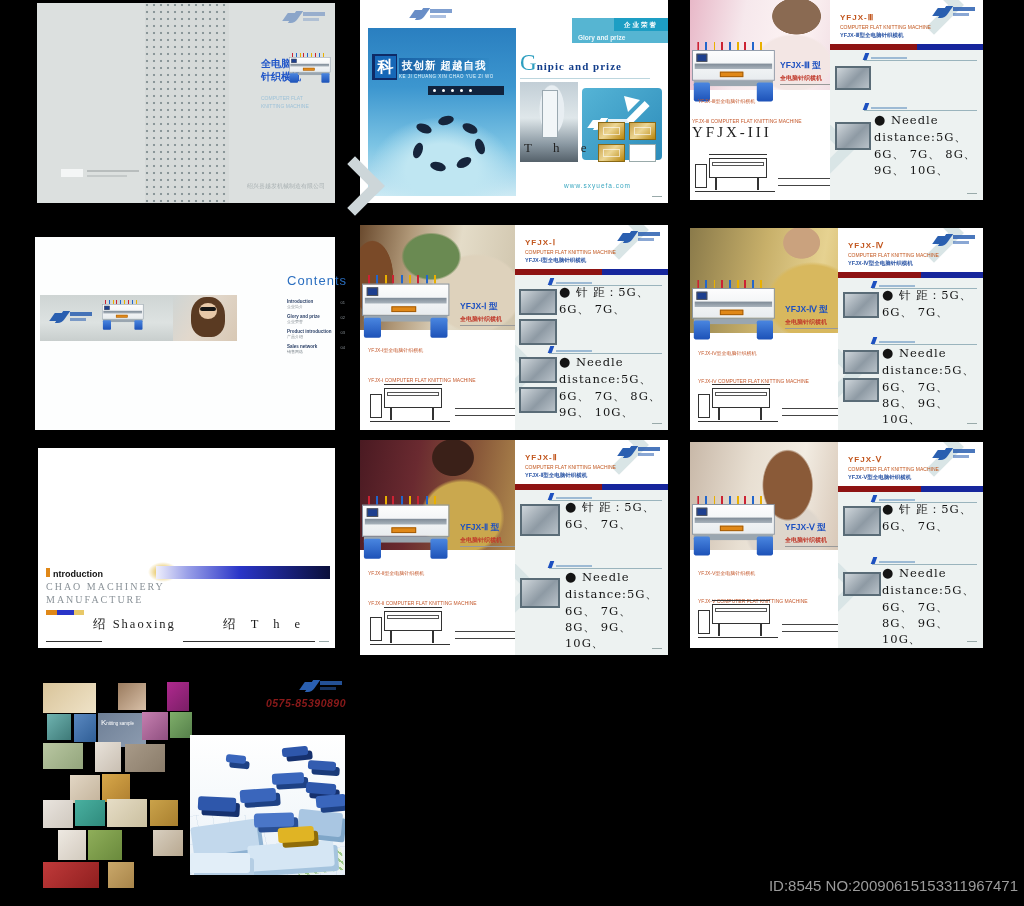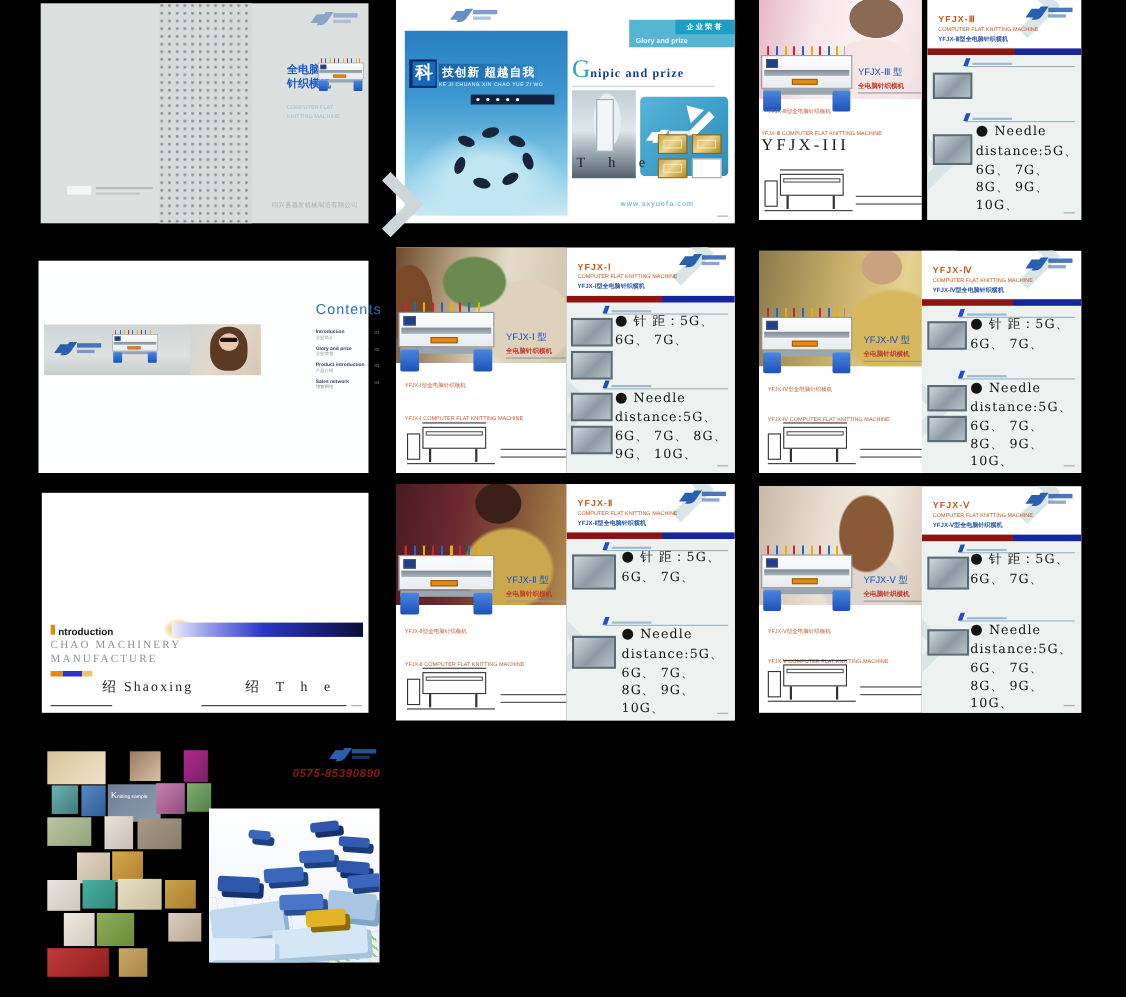--- a/index.html
+++ b/index.html
@@ -46,21 +46,21 @@
   
   .chev{position:absolute;border-style:solid;border-color:#d9e5e6;border-width:11px 11px 0 0;
         width:42px;height:42px;transform:rotate(45deg);}
 
   
   .pl{position:absolute;left:0;top:0;bottom:0;background:#fff;overflow:hidden;}
   .pr{position:absolute;top:0;bottom:0;right:0;background:#fff;overflow:hidden;}
   .prgray{position:absolute;left:0;right:0;top:50px;bottom:0;background:#edf2f1;}
   .ph{position:absolute;left:0;top:0;right:0;}
   .pbadge{position:absolute;width:70px;}
-  .pbadge .bm{display:block;color:#1d50c0;font-weight:normal;font-size:8.5px;}
+  .pbadge .bm{display:block;color:#1d50c0;font-weight:bold;font-size:8.5px;}
   .pbadge .bc{display:block;color:#c0392b;font-weight:bold;font-size:6px;margin-top:2px;border-bottom:1px solid #999;padding-bottom:1px;}
   .cap{position:absolute;color:#c55a2e;font-size:5px;white-space:nowrap;}
   .bigmodel{position:absolute;font-family:"Liberation Serif",serif;font-size:15px;letter-spacing:3px;color:#1a1a1a;}
   .phead{position:absolute;width:120px;}
   .phead .pm{color:#c2571f;font-weight:bold;font-size:8px;letter-spacing:1px;}
   .phead .pe{color:#c2571f;font-size:5px;margin-top:2px;}
   .phead .pc{color:#2b55a5;font-weight:bold;font-size:5.5px;margin-top:2px;}
   .rb{position:absolute;left:0;right:0;top:44px;height:6px;
       background:linear-gradient(90deg,#8e1313 0 57%,#16269c 57% 100%);}
   .stag{position:absolute;left:34px;right:6px;height:5px;border-bottom:1px solid #9ab4bd;}
@@ -420,21 +420,21 @@
           <i class="ska"></i>
           <i class="skb"></i>
           <i class="skc"></i>
           <i class="skd"></i>
           <i class="skl1"></i>
           <i class="skl2"></i>
           <i class="ske"></i>
         </div>
       <div class="hl2" style="left:88px;bottom:14px"></div>
     </div>
-    <div class="pr" style="left:153px">
+    <div class="pr" style="left:140px">
       <div class="prgray"></div>
       <div class="chev" style="right:28px;top:-16px"></div>
       <div class="chev" style="left:-26px;bottom:30px"></div>
       <div class="logo" style="right:6px;top:6px">
           <i class="lga"></i>
           <i class="lgb"></i>
           <i class="lgt1"></i>
           <i class="lgt2"></i>
         </div>
       <div class="phead" style="left:10px;top:13px">
@@ -746,14 +746,15 @@
       <div class="ppiece" style="left: 118px; top: 26px; width: 28px; height: 9px; background: rgb(51, 92, 176); transform: rotate(4deg); box-shadow: rgb(26, 58, 120) 4px 5px 0px;"></div>
       <div class="ppiece" style="left: 82px; top: 38px; width: 32px; height: 11px; background: rgb(58, 102, 188); transform: rotate(-3deg); box-shadow: rgb(30, 65, 132) 4px 5px 0px;"></div>
       <div class="ppiece" style="left: 116px; top: 48px; width: 30px; height: 11px; background: rgb(46, 87, 171); transform: rotate(5deg); box-shadow: rgb(22, 49, 110) 4px 5px 0px;"></div>
       <div class="ppiece" style="left: 50px; top: 54px; width: 36px; height: 13px; background: rgb(58, 102, 188); transform: rotate(-4deg); box-shadow: rgb(30, 65, 132) 4px 5px 0px;"></div>
       <div class="ppiece" style="left: 8px; top: 62px; width: 38px; height: 14px; background: rgb(46, 87, 171); transform: rotate(3deg); box-shadow: rgb(22, 49, 110) 4px 5px 0px;"></div>
       <div class="ppiece" style="left: 126px; top: 60px; width: 30px; height: 12px; background: rgb(58, 102, 188); transform: rotate(-5deg); box-shadow: rgb(30, 65, 132) 4px 5px 0px;"></div>
       <div class="ppiece" style="left: 64px; top: 78px; width: 40px; height: 14px; background: rgb(74, 118, 200); transform: rotate(-2deg); box-shadow: rgb(42, 79, 148) 4px 5px 0px;"></div>
       <div class="ppiece" style="left: 88px; top: 92px; width: 36px; height: 15px; background: rgb(224, 180, 36); transform: rotate(-4deg); box-shadow: rgb(143, 108, 8) 4px 5px 0px;"></div>
     </div>
 
+  <div id="wmR">ID:8545 NO:20090615153311967471</div>
 
 </div>
 
 </body></html>

